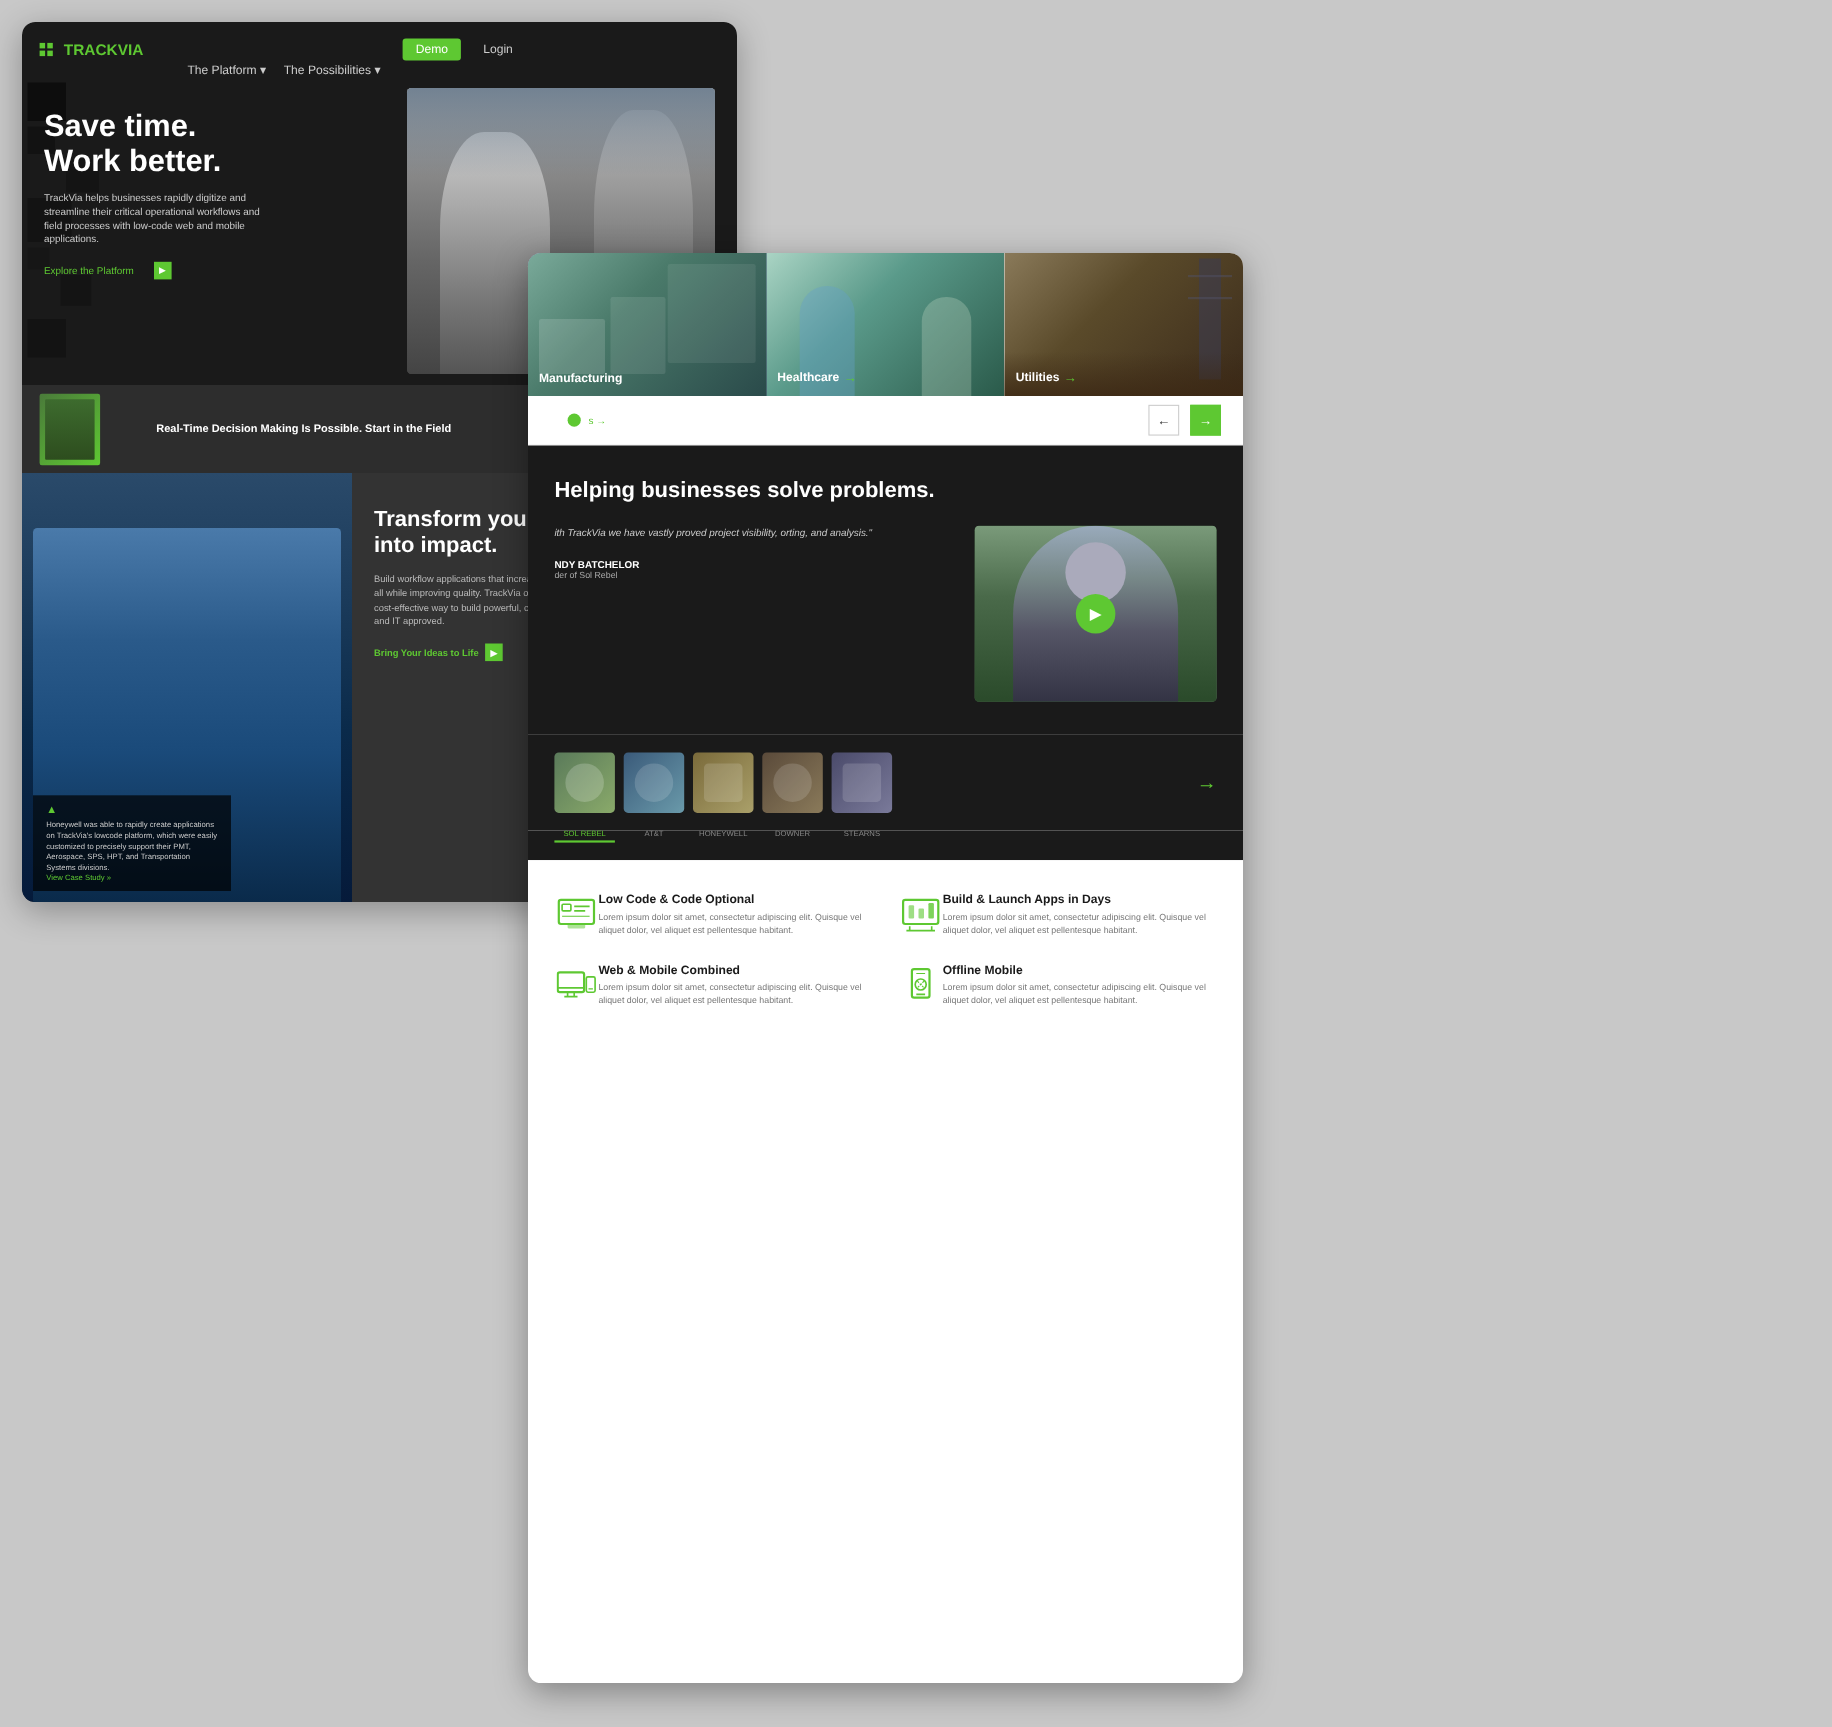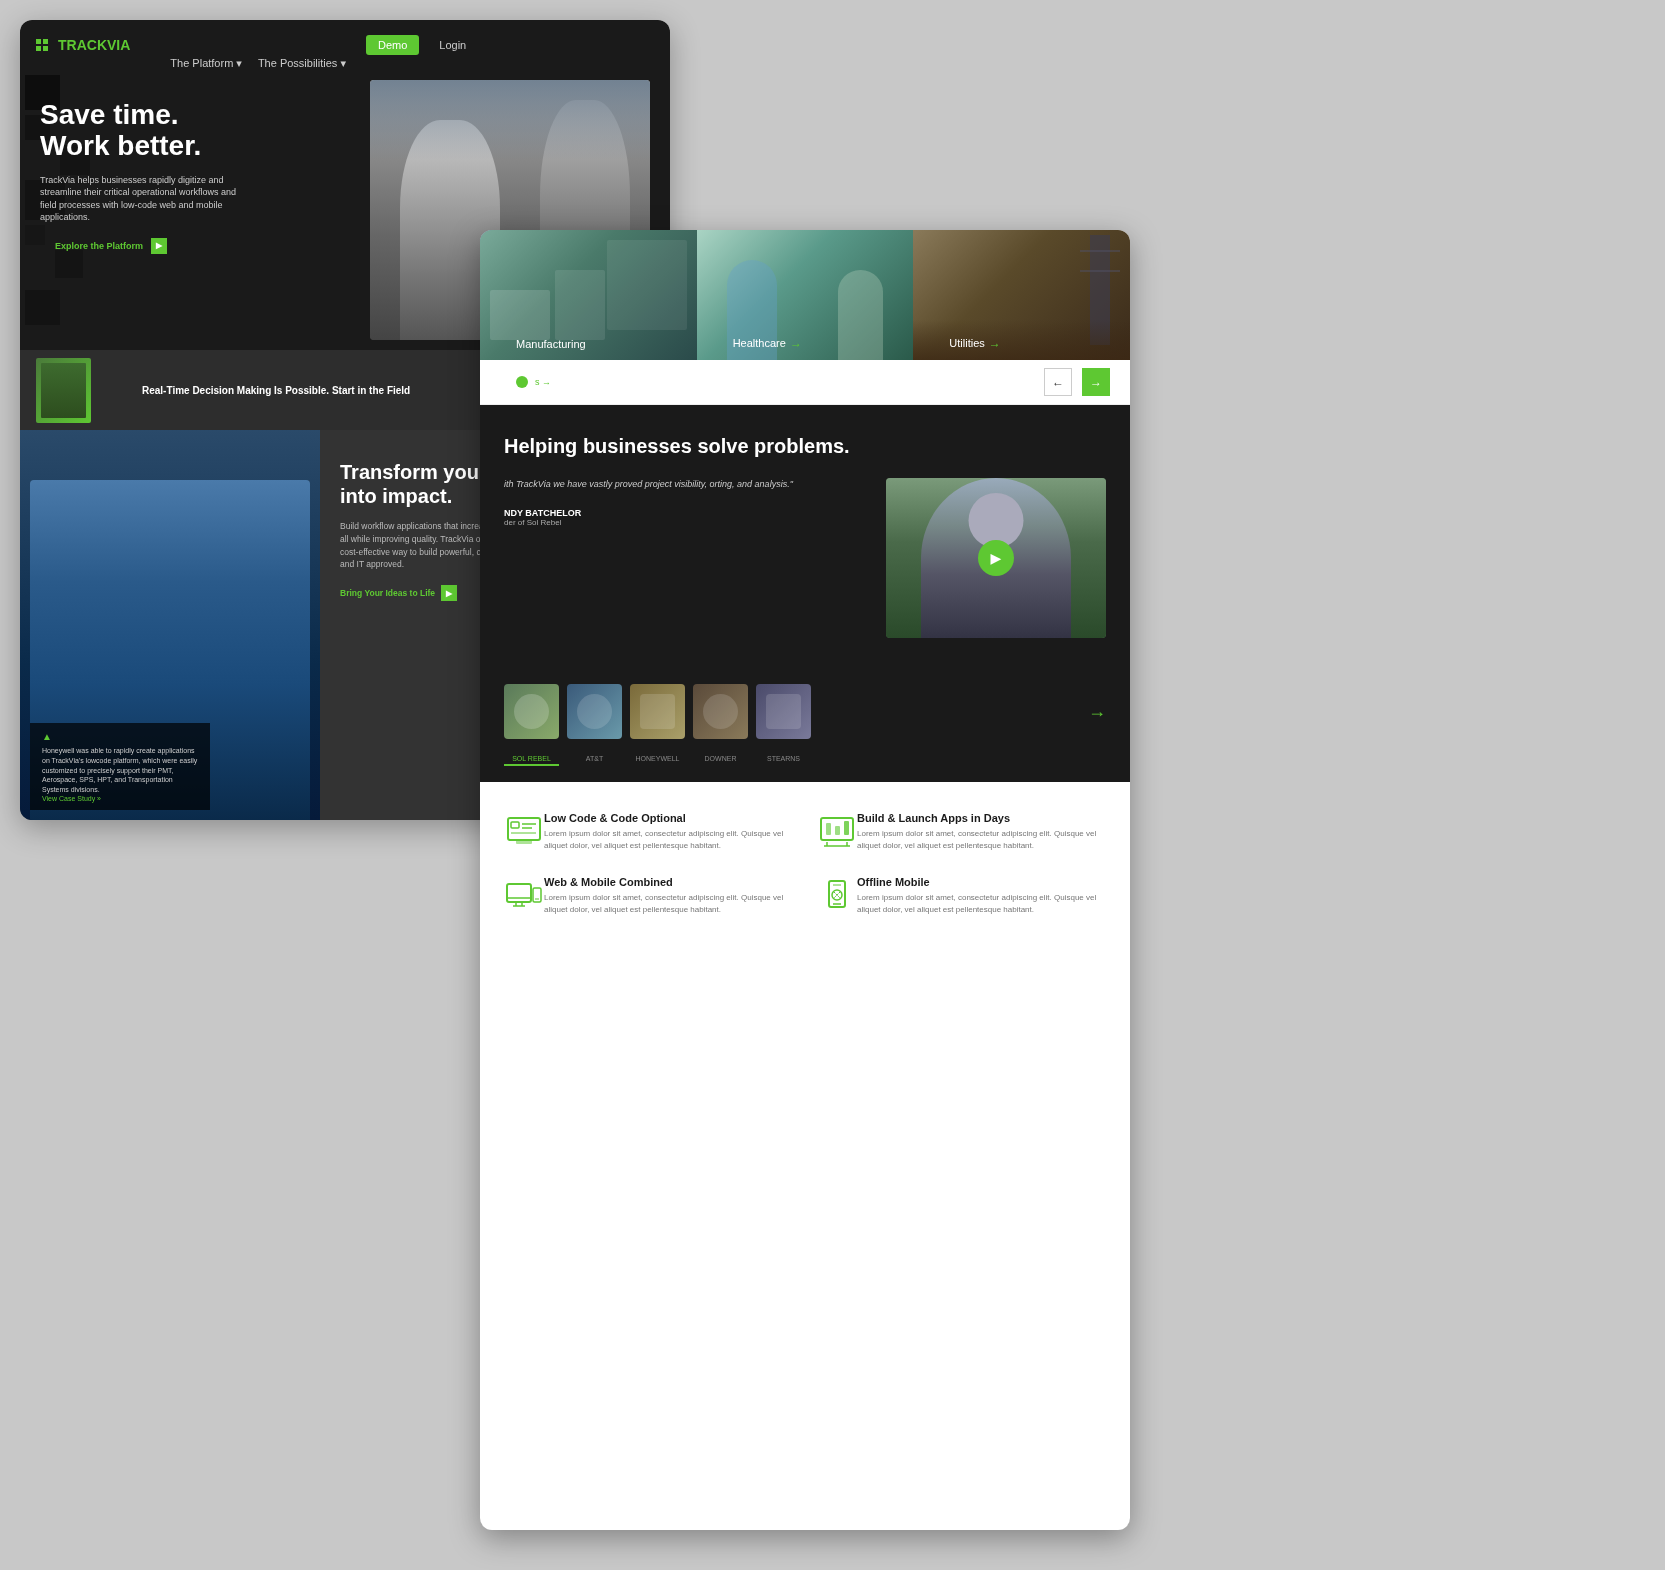--- a/index.html
+++ b/index.html
@@ -112,26 +112,25 @@
     .back-hero-desc {
       color: #ccc;
       font-size: 9px;
       margin-top: 12px;
       max-width: 200px;
       line-height: 1.4;
     }
     .back-hero-link {
       display: flex;
       align-items: center;
-      gap: 8px;
+      gap: 18px;
       margin-top: 14px;
       color: #5ec832;
       font-size: 9px;
-      font-weight: bold;
-      margin-left: 15px;
+      font-weight: normal;
     }
     .arrow-box {
       width: 16px;
       height: 16px;
       background: #5ec832;
       display: flex;
       align-items: center;
       justify-content: center;
       color: #fff;
       font-size: 8px;
@@ -283,27 +282,26 @@
       display: flex;
       align-items: flex-end;
       justify-content: flex-start;
       padding: 10px;
       position: relative;
     }
     .ind-manufacturing { background: linear-gradient(180deg, #5a7a9a 0%, #3a5a7a 50%, #1a3a5a 100%); }
     .industry-label {
       color: #fff;
       font-size: 11px;
-      font-weight: normal;
+      font-weight: bold;
       position: relative;
       z-index: 2;
       display: flex;
       align-items: center;
       gap: 4px;
-      margin-left: 26px;
     }
     .ind-arrow {
       color: #5ec832;
       font-size: 12px;
     }
 
     .front-nav-arrows {
       background: #fff;
       height: 45px;
       display: flex;

